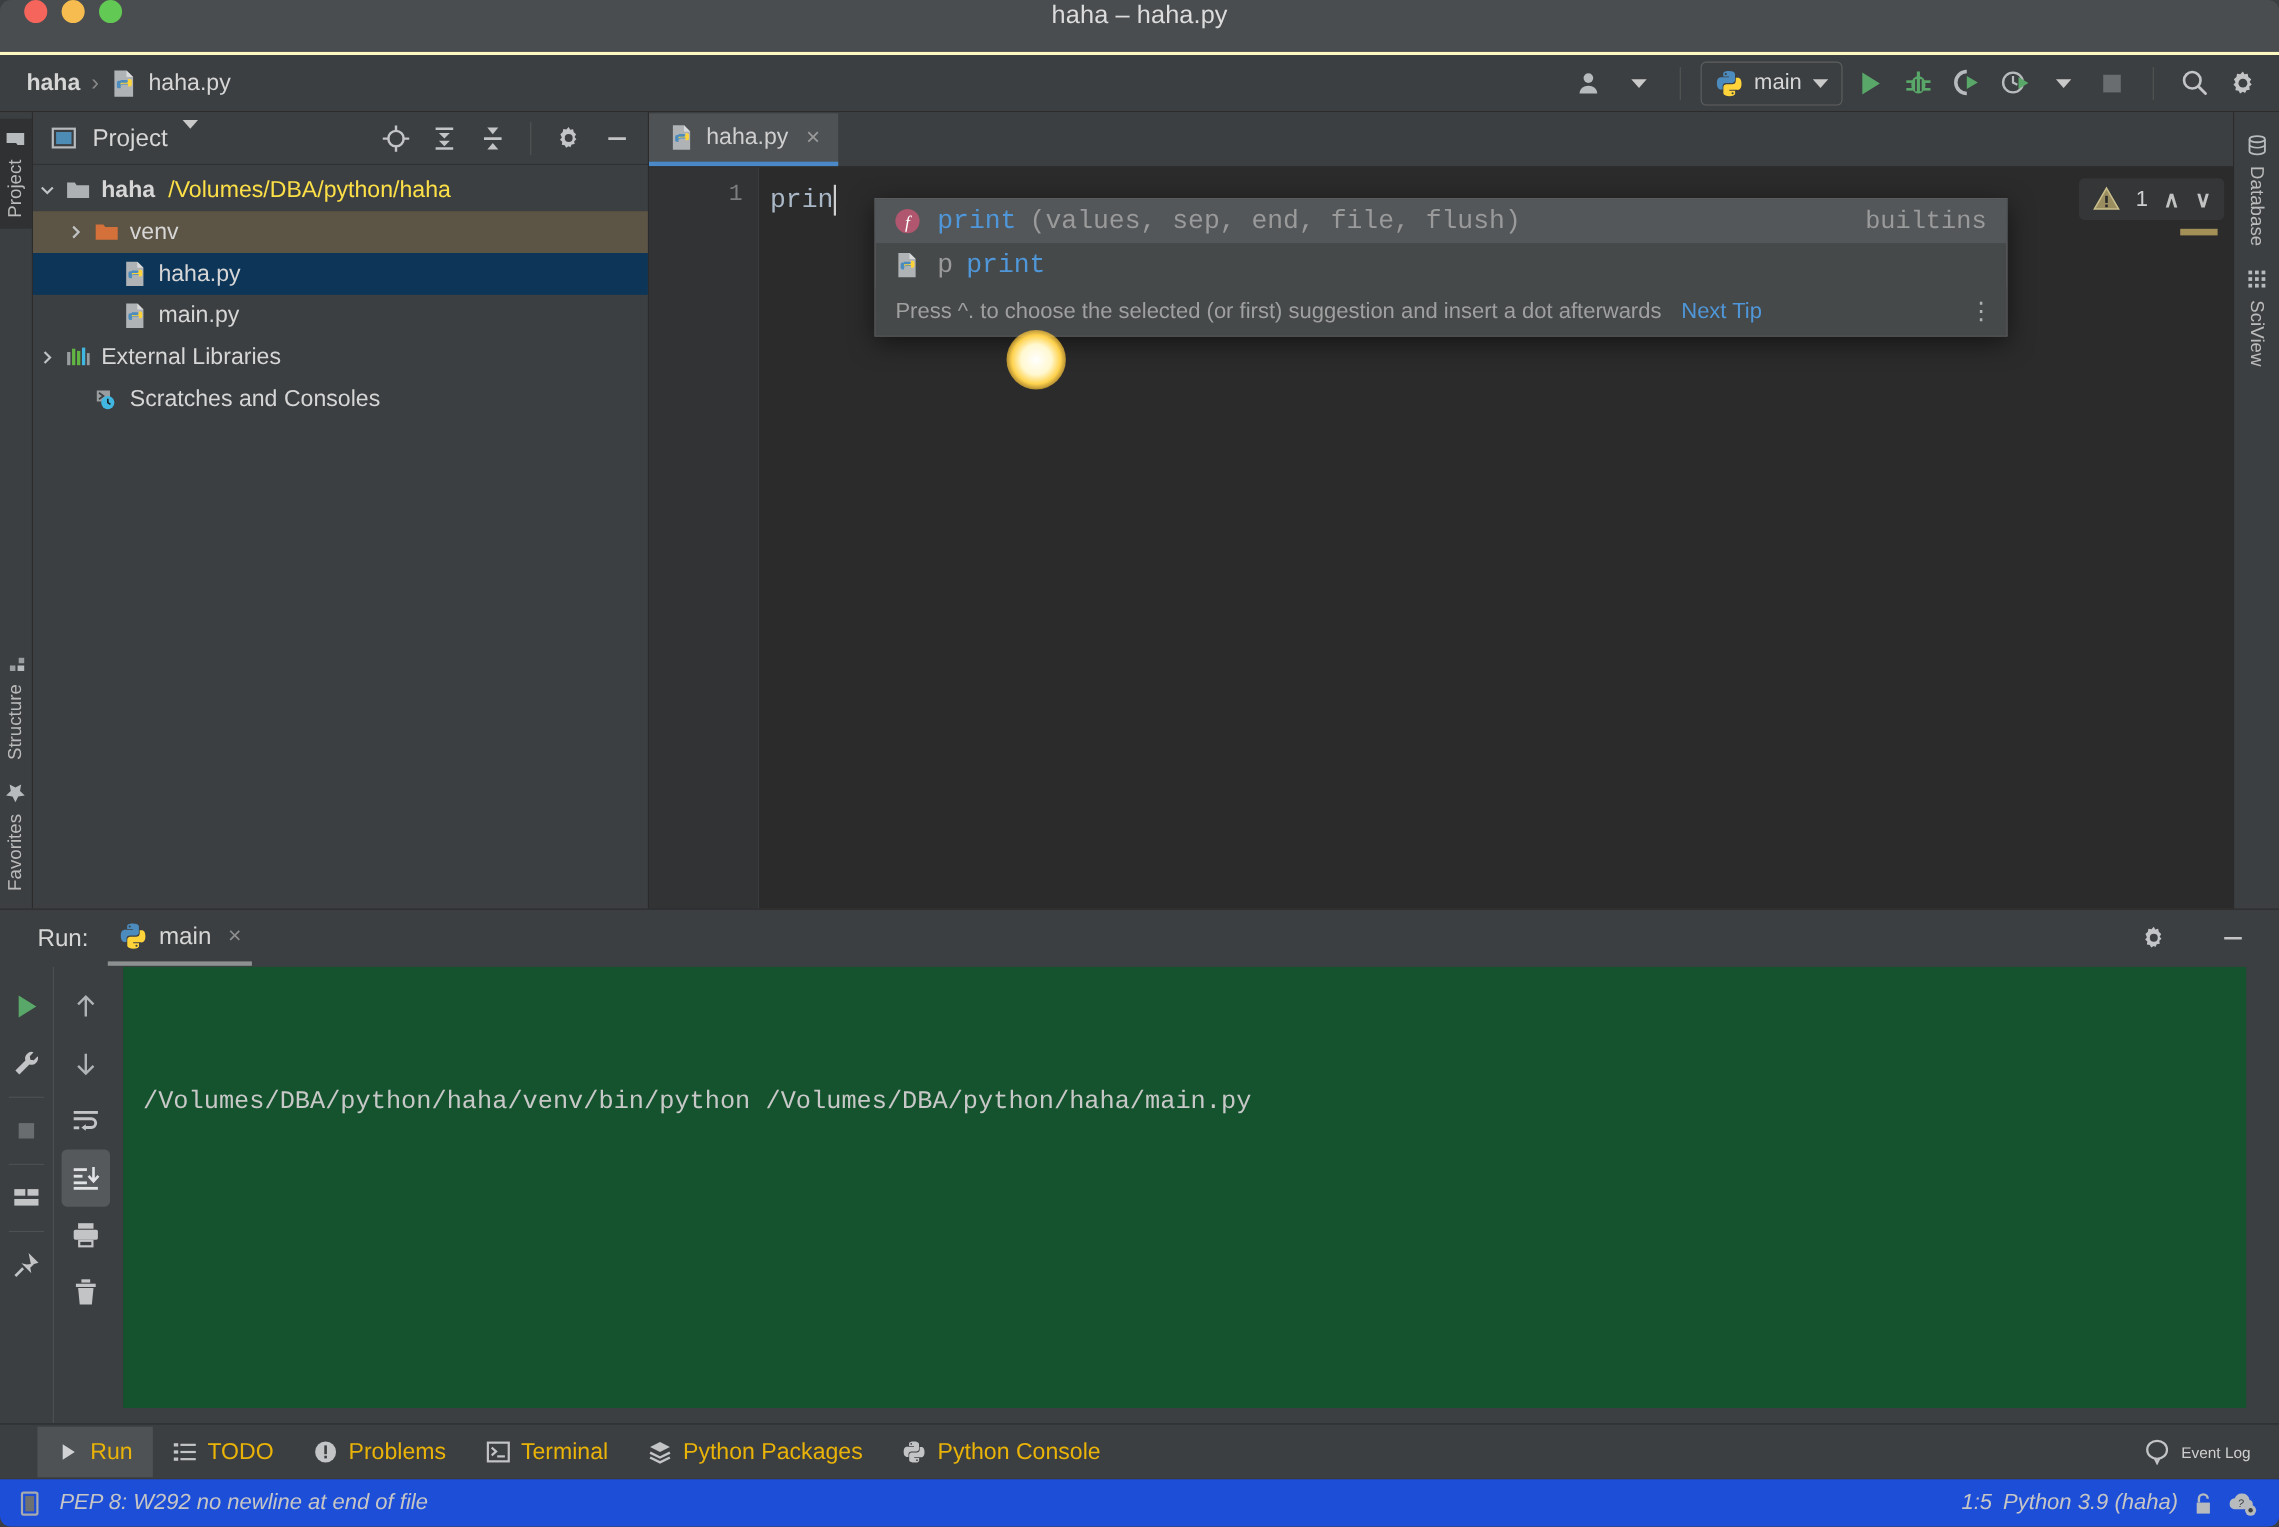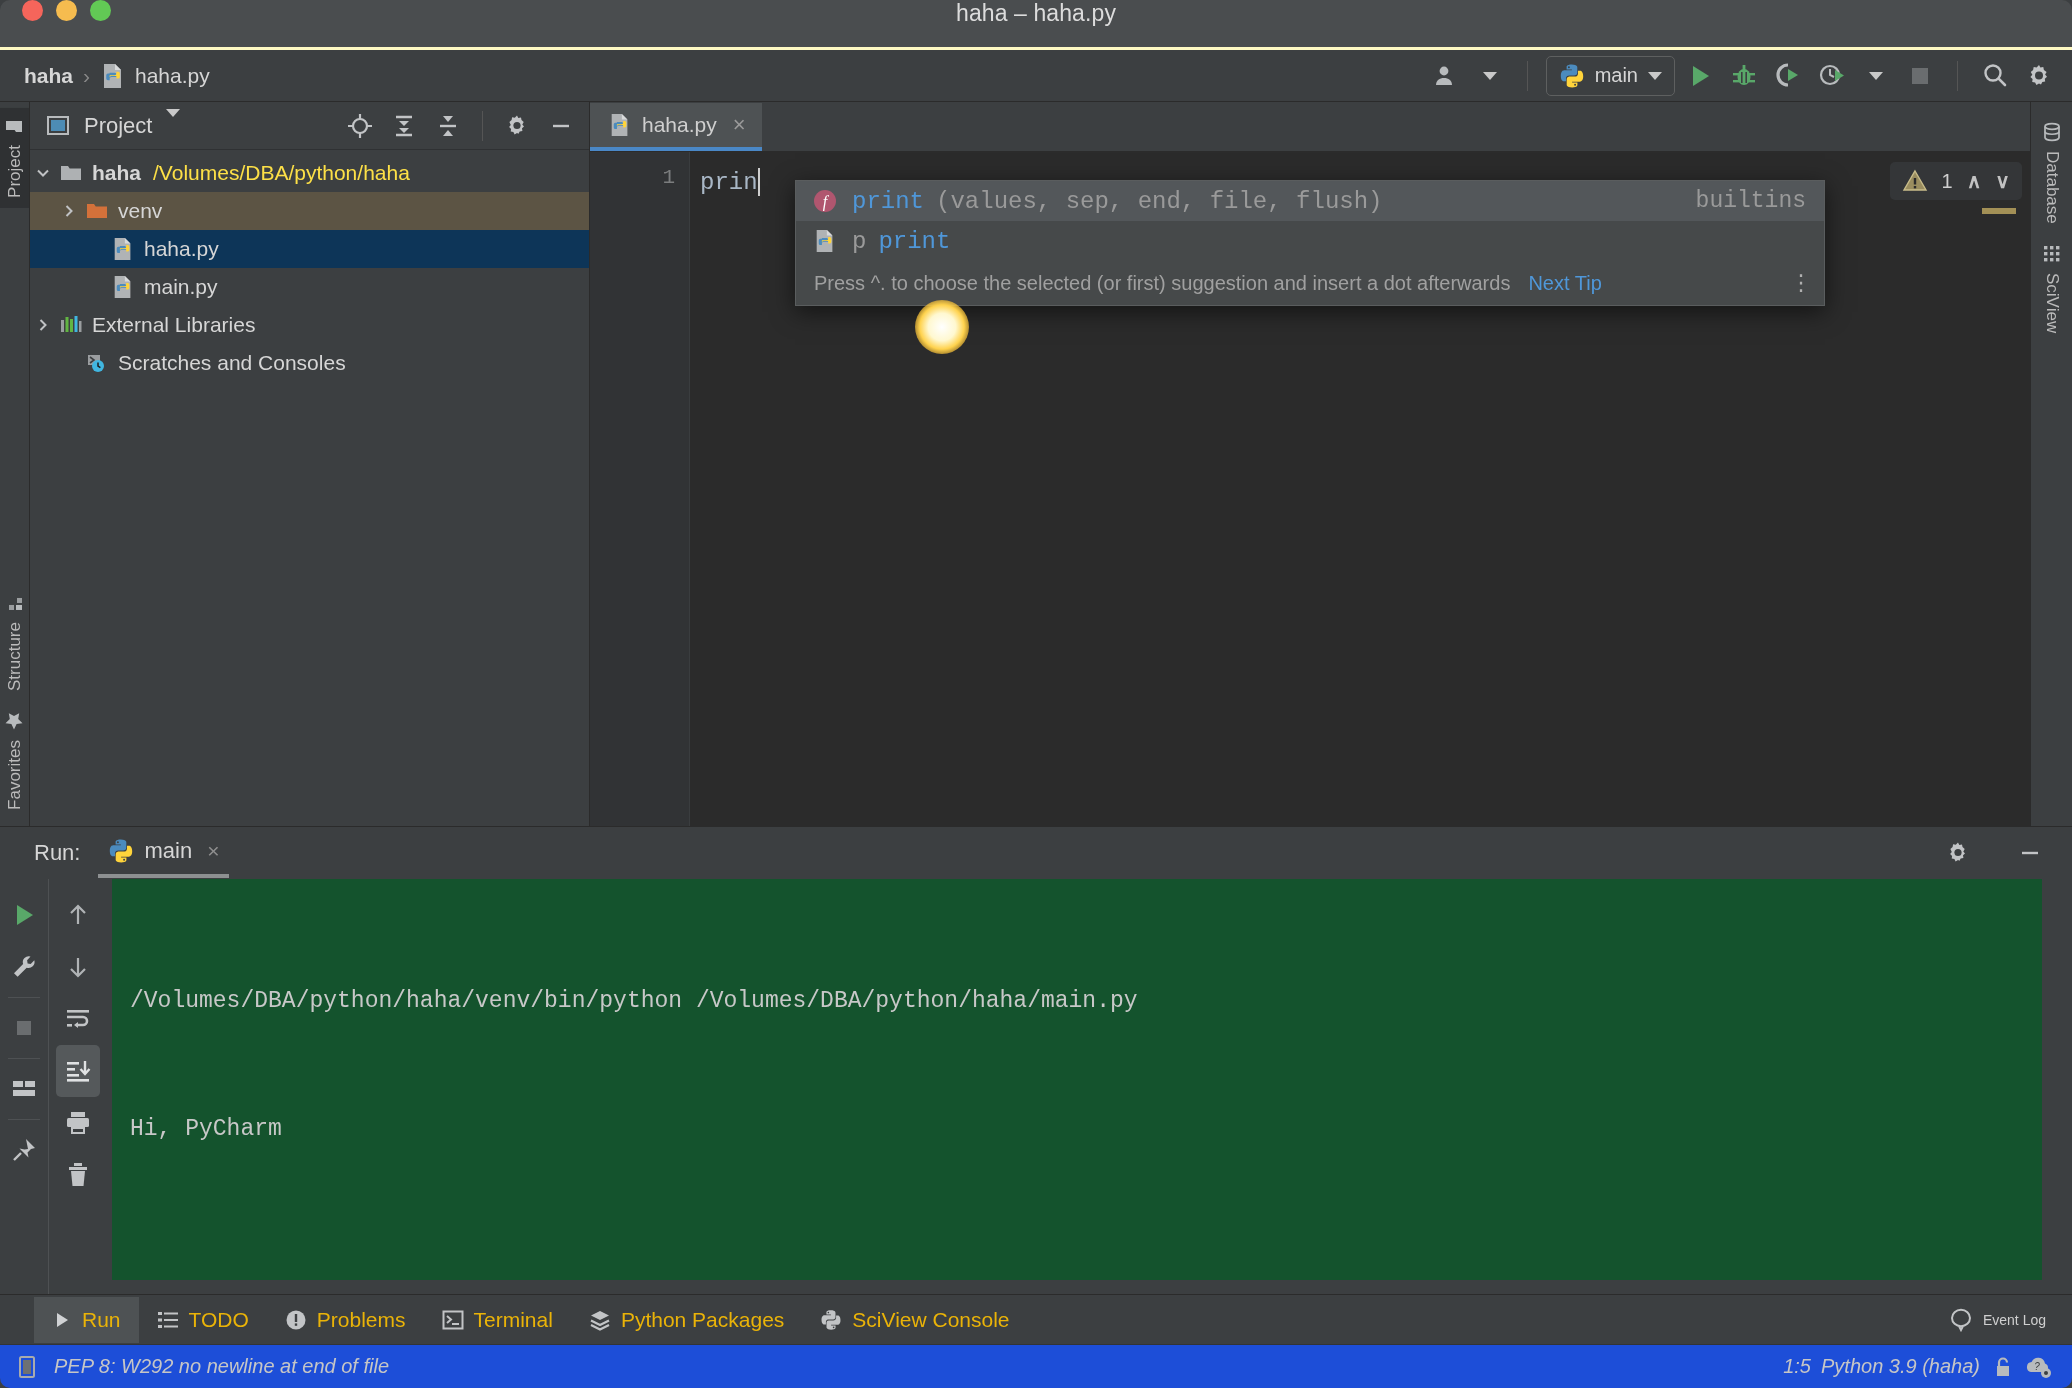--- a/index.html
+++ b/index.html
@@ -759,21 +759,20 @@
           <svg width="28" height="28" viewBox="0 0 28 28">
             <rect x="10" y="2" width="8" height="3" fill="#c2c4c6"></rect>
             <rect x="5" y="6" width="18" height="3" fill="#c2c4c6"></rect>
             <path d="M7 10h14l-1.5 15h-11z" fill="#c2c4c6"></path>
           </svg>
         </span>
       </div>
 
       <div class="console">
         <div>/Volumes/DBA/python/haha/venv/bin/python /Volumes/DBA/python/haha/main.py</div>
-        <div>Hi, PyCharm</div>
         <div>&nbsp;</div>
         
       </div>
     </div>
   </div>
 
   <div class="toolbar-bottom">
     <div class="bt-item active">
       <span>
         <svg width="20" height="20" viewBox="0 0 20 20">
@@ -825,21 +824,21 @@
       </span>
       <span>Python Packages</span>
     </div>
     <div class="bt-item">
       <span>
         <svg width="22" height="22" viewBox="0 0 26 26">
           <path d="M12.8 1.6c-5.6 0-5.2 2.4-5.2 2.4v2.5h5.3v.8H5.5S1.8 6.9 1.8 12.7c0 5.8 3.2 5.6 3.2 5.6h2v-2.7s-.1-3.2 3.1-3.2h5.2s3 .05 3-2.9V4.6s.45-3-5.5-3zm-2.9 1.7a.96.96 0 110 1.92.96.96 0 010-1.92z" fill="#c2c4c6"></path>
           <path d="M13.2 24.4c5.6 0 5.2-2.4 5.2-2.4v-2.5h-5.3v-.8h7.4s3.7.4 3.7-5.4c0-5.8-3.2-5.6-3.2-5.6h-2v2.7s.1 3.2-3.1 3.2H10.7s-3-.05-3 2.9v4.9s-.45 3 5.5 3zm2.9-1.7a.96.96 0 110-1.92.96.96 0 010 1.92z" fill="#c2c4c6"></path>
         </svg>
       </span>
-      <span>SciView Console</span>
+      <span>Python Console</span>
     </div>
     <div class="bt-right">
       <span>
         <svg width="24" height="24" viewBox="0 0 24 24">
           <ellipse cx="12" cy="10" rx="9" ry="8.2" fill="none" stroke="#c2c4c6" stroke-width="2"></ellipse>
           <path d="M10 18l2 4 2-4" fill="none" stroke="#c2c4c6" stroke-width="2"></path>
         </svg>
       </span>
       <span>Event Log</span>
     </div>

